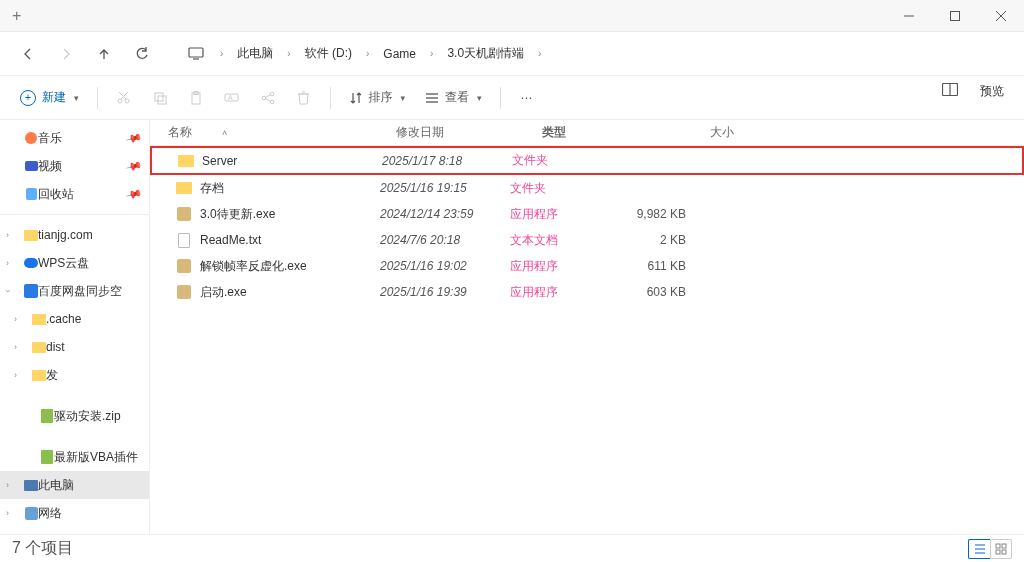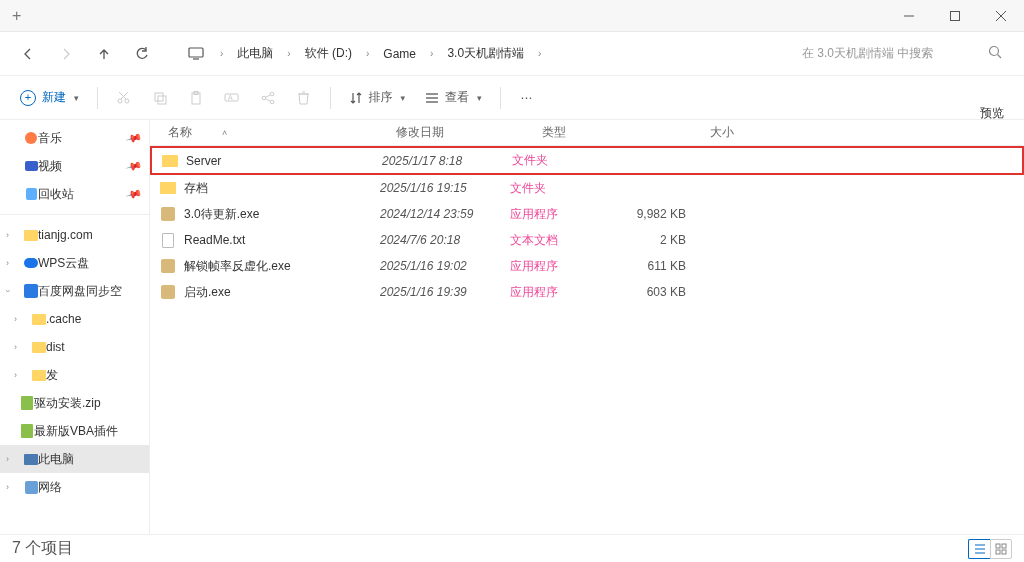--- a/index.html
+++ b/index.html
@@ -30,58 +30,58 @@
 
 .toolbar { display: flex; align-items: center; height: 44px; padding: 0 12px; gap: 4px; border-bottom: 1px solid #eee; }
 .tb-btn { height: 30px; display: flex; align-items: center; gap: 6px; padding: 0 8px; border-radius: 4px; color: #555; cursor: pointer; }
 .tb-new { color: #0067c0; }
 .tb-new .plus-circle { width: 16px; height: 16px; border: 1.5px solid #0067c0; border-radius: 50%; display: flex; align-items: center; justify-content: center; font-size: 11px; line-height: 1; }
 .tb-chev { font-size: 9px; color: #666; margin-left: 2px; }
 .tb-sep { width: 1px; height: 22px; background: #e0e0e0; margin: 0 6px; }
 .tb-icon { width: 32px; justify-content: center; color: #888; }
 .tb-icon.disabled { color: #ccc; }
 .toolbar .spacer { flex: 1; }
-.preview-btn { display: flex; align-items: flex-start; gap: 22px; color: #333; padding: 0 8px; height: 30px; border-radius: 4px; cursor: pointer; flex-direction: column; }
+.preview-btn { display: flex; align-items: flex-start; gap: 22px; color: #333; padding: 0 8px; height: 30px; border-radius: 4px; cursor: pointer; }
 
 
 .main { display: flex; height: calc(562px - 32px - 44px - 44px - 28px); }
 .sidebar { width: 150px; border-right: 1px solid #eee; overflow: hidden; padding-top: 4px; }
 .sb-item { display: flex; align-items: center; height: 28px; padding: 0 8px 0 24px; cursor: pointer; position: relative; }
 .sb-item.selected { background: #e8e8e8; }
 .sb-item .pin { margin-left: auto; color: #9a9a9a; font-size: 11px; transform: rotate(30deg); }
 .sb-item .chev { position: absolute; left: 6px; font-size: 9px; color: #888; }
 .sb-item .chev.lvl2 { left: 14px; }
 .sb-item.lvl2 { padding-left: 32px; }
-.sb-item.lvl3 { padding-left: 20px; }
+.sb-item.lvl3 { padding-left: 40px; margin-top: 13px; }
 .sb-item.plain { padding-left: 24px; }
 .sb-divider { height: 1px; background: #eee; margin: 6px 0; }
 .icon-box { width: 14px; height: 14px; flex: none; display: flex; align-items: center; justify-content: center; }
 .ico-music { width: 12px; height: 12px; background: #ff7a45; border-radius: 50%; }
 .ico-video { width: 13px; height: 10px; background: #3a5fcd; border-radius: 2px; }
 .ico-trash { width: 11px; height: 12px; background: #5eb0ff; border-radius: 2px; }
 .ico-folder { width: 14px; height: 11px; background: #ffd666; border-radius: 1px; }
 .ico-cloud { width: 14px; height: 10px; background: #1a73e8; border-radius: 5px; }
 .ico-baidu { width: 14px; height: 14px; background: #2a7ae2; border-radius: 2px; }
 .ico-zip { width: 12px; height: 14px; background: #8bbf4c; border-radius: 1px; }
 .ico-pc { width: 14px; height: 11px; background: #4a7ab0; border-radius: 1px; }
 .ico-net { width: 13px; height: 13px; background: #6aa0d8; border-radius: 2px; }
 
 
 .content { flex: 1; display: flex; flex-direction: column; }
 .columns { display: flex; align-items: center; height: 26px; border-bottom: 1px solid #eee; color: #666; font-size: 12px; gap: 16px; }
 .col-name { width: 230px; padding-left: 18px; display: flex; align-items: center; gap: 30px; }
 .col-date { width: 130px; }
-.col-type { width: 110px; }
+.col-type { width: 110px; font-weight: bold; }
 .col-size { width: 80px; text-align: right; padding-right: 14px; }
 .sort-arrow { font-size: 9px; color: #888; }
 
 .rows { flex: 1; }
 .row { display: flex; align-items: center; height: 26px; }
 .row.highlight { border: 2.5px solid #e0322f; height: 29px; }
-.row .cell-name { width: 230px; display: flex; align-items: center; gap: 8px; padding-left: 10px; }
+.row .cell-name { width: 230px; display: flex; align-items: center; gap: 8px; padding-left: 26px; }
 .row .cell-date { width: 130px; color: #555; font-style: italic; }
 .row .cell-type { width: 110px; color: #ec4899; }
 .row .cell-size { width: 80px; text-align: right; color: #555; padding-right: 14px; }
 .f-icon { width: 16px; height: 14px; flex: none; display: flex; align-items: center; justify-content: center; }
 .fi-folder { width: 16px; height: 12px; background: #ffd666; border-radius: 1px; }
 .fi-exe { width: 14px; height: 14px; background: #d9b97a; border-radius: 2px; }
 .fi-file { width: 12px; height: 15px; background: #fff; border: 1px solid #bbb; border-radius: 1px; }
 .fi-txt { width: 12px; height: 15px; background: #fff; border: 1px solid #bbb; border-radius: 1px; position: relative; }
 
 
@@ -151,27 +151,20 @@
   <span class="crumb-sep">›</span>
   <span class="crumb">此电脑</span>
   <span class="crumb-sep">›</span>
   <span class="crumb">软件 (D:)</span>
   <span class="crumb-sep">›</span>
   <span class="crumb">Game</span>
   <span class="crumb-sep">›</span>
   <span class="crumb">3.0天机剧情端</span>
   <span class="crumb-sep">›</span>
   <div class="spacer"></div>
-  <div class="search">
-    <span class="search-text">在 3.0天机剧情端 中搜索</span>
-    <span class="search-icon"><svg width="14" height="14" viewBox="0 0 14 14">
-          <circle cx="6" cy="6" r="4.5" fill="none" stroke="currentColor" stroke-width="1.2"></circle>
-          <line x1="9.5" y1="9.5" x2="13" y2="13" stroke="currentColor" stroke-width="1.2"></line>
-        </svg></span>
-  </div>
 </div>
 
 <div class="toolbar">
   <div class="tb-btn tb-new">
     <span class="plus-circle">+</span>
     <span>新建</span>
     <span class="tb-chev">▾</span>
   </div>
   <div class="tb-sep"></div>
   <div class="tb-btn tb-icon disabled">

